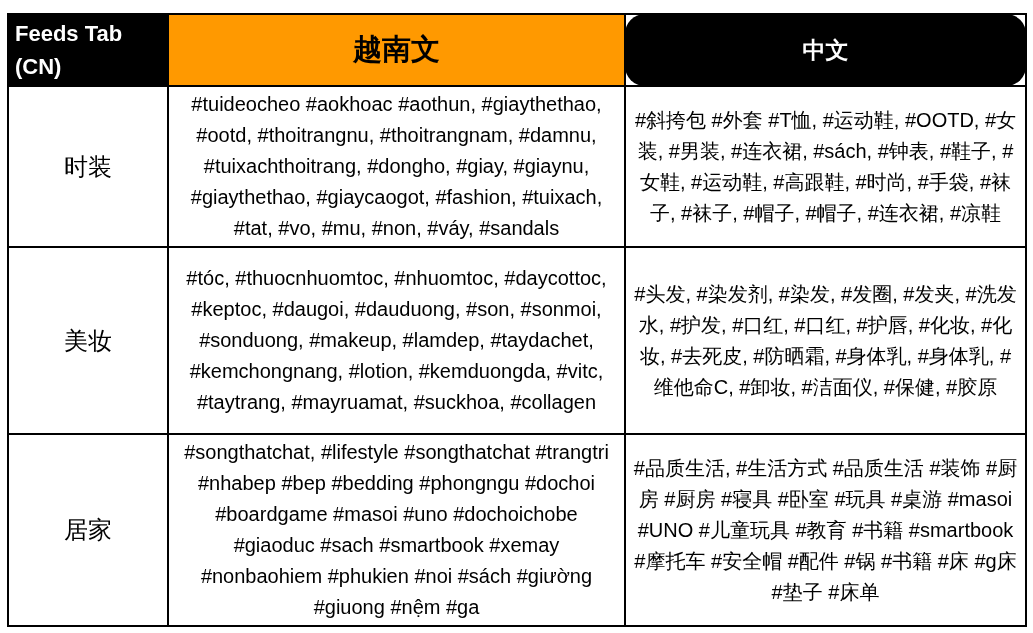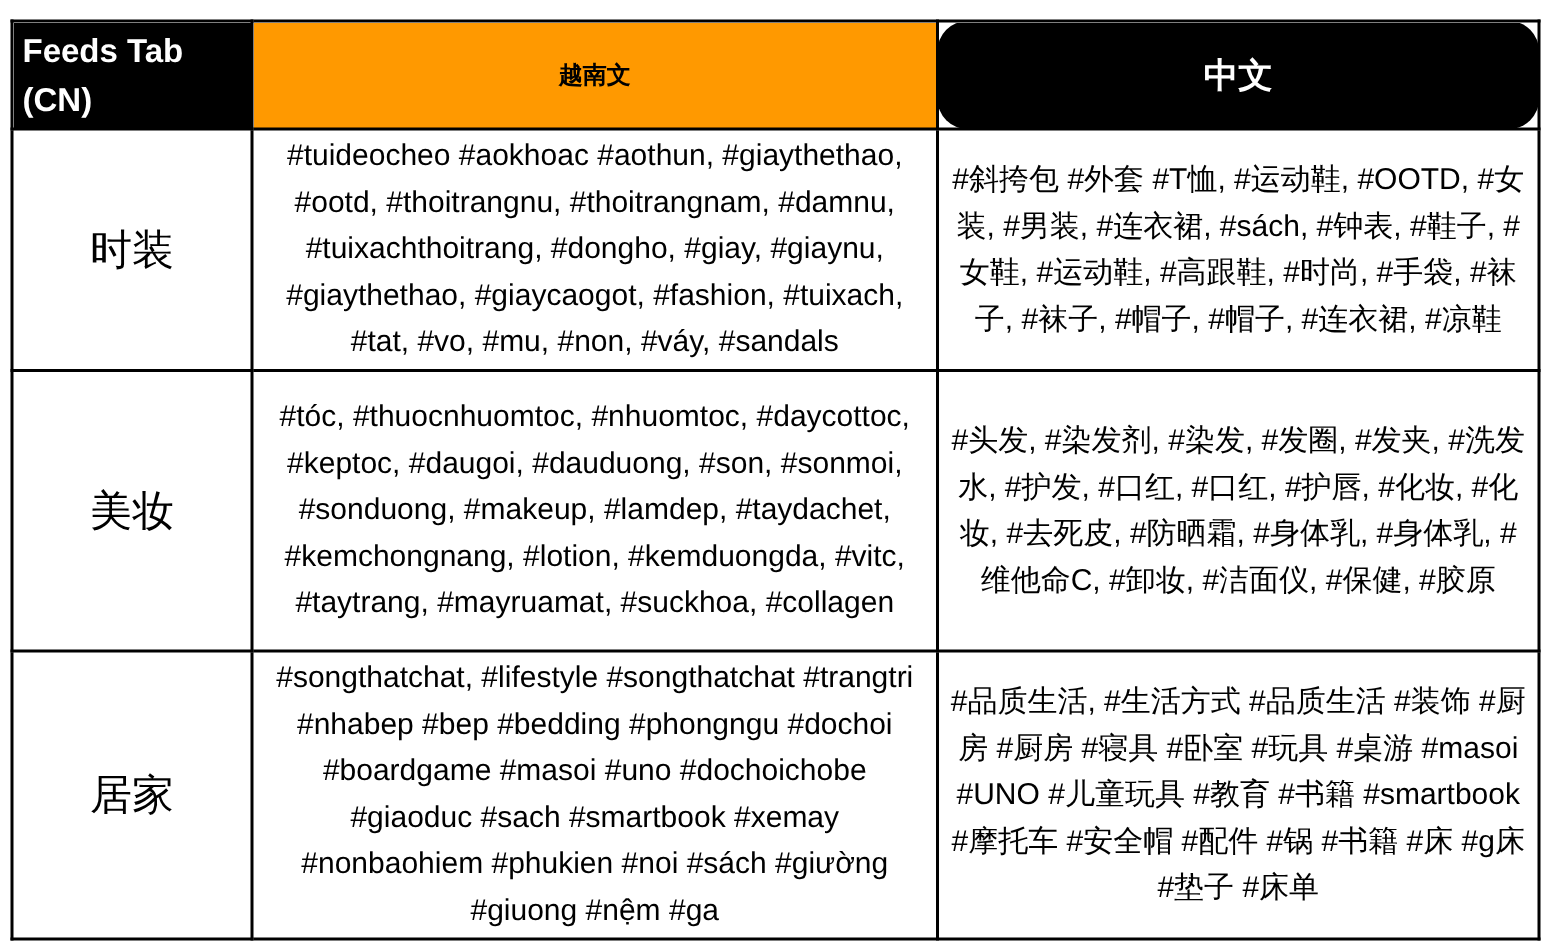--- a/index.html
+++ b/index.html
@@ -40,35 +40,35 @@
     color: var(--header-black-text, #ffffff);
     font-size: 22px;
     font-weight: bold;
     text-align: left;
     line-height: 1.5;
     padding-left: 8px;
   }
   th.hdr-vn {
     background: var(--header-orange-bg, #ff9900);
     color: var(--header-orange-text, #000000);
-    font-size: 16px;
+    font-size: 29px;
     font-weight: bold;
     text-align: center;
   }
   th.hdr-cn {
     background: var(--header-black-bg, #000000);
     color: var(--header-black-text, #ffffff);
     font-size: 23px;
     font-weight: bold;
     text-align: center;
     border-radius: 20px;
   }
   td.cat-cell {
     text-align: center;
-    font-size: 28px;
+    font-size: 24px;
     color: var(--body-text, #000000);
     background: var(--cell-bg, #ffffff);
   }
   td.tags-cell {
     text-align: center;
     font-size: 20px;
     line-height: 31px;
     color: var(--body-text, #000000);
     background: var(--cell-bg, #ffffff);
     padding: 2px 4px;

